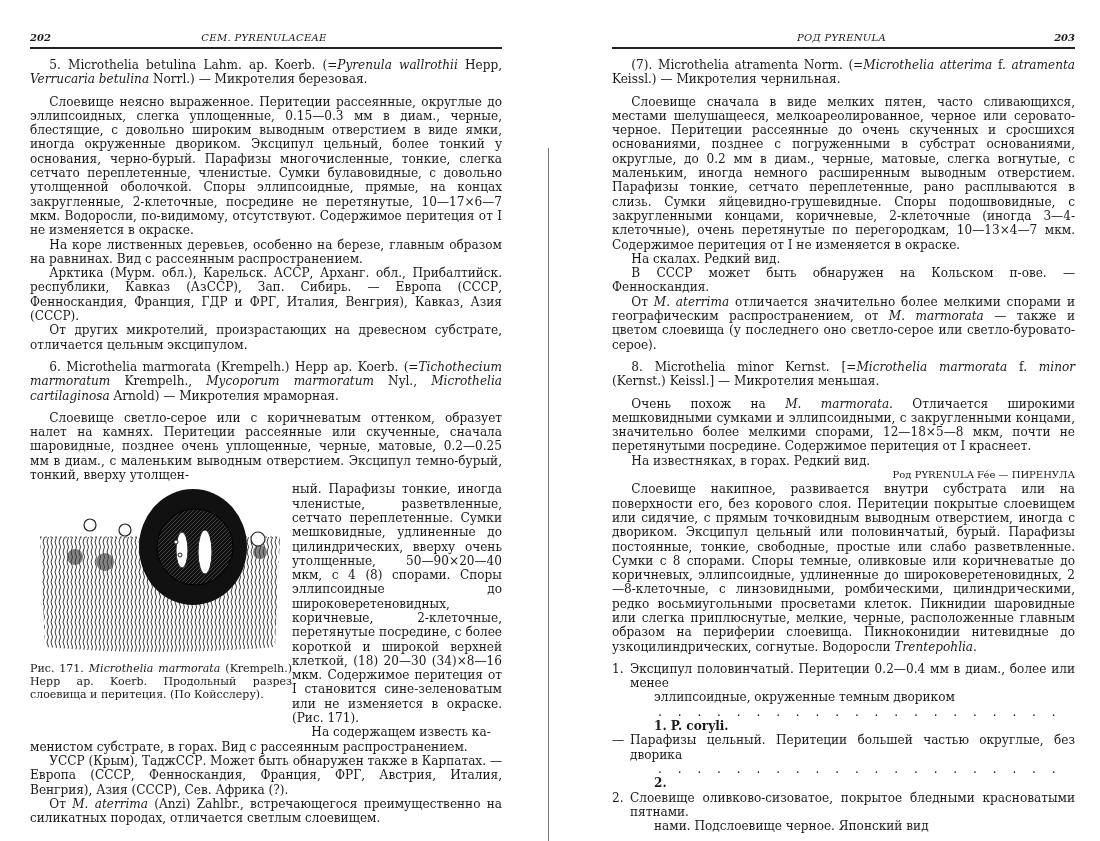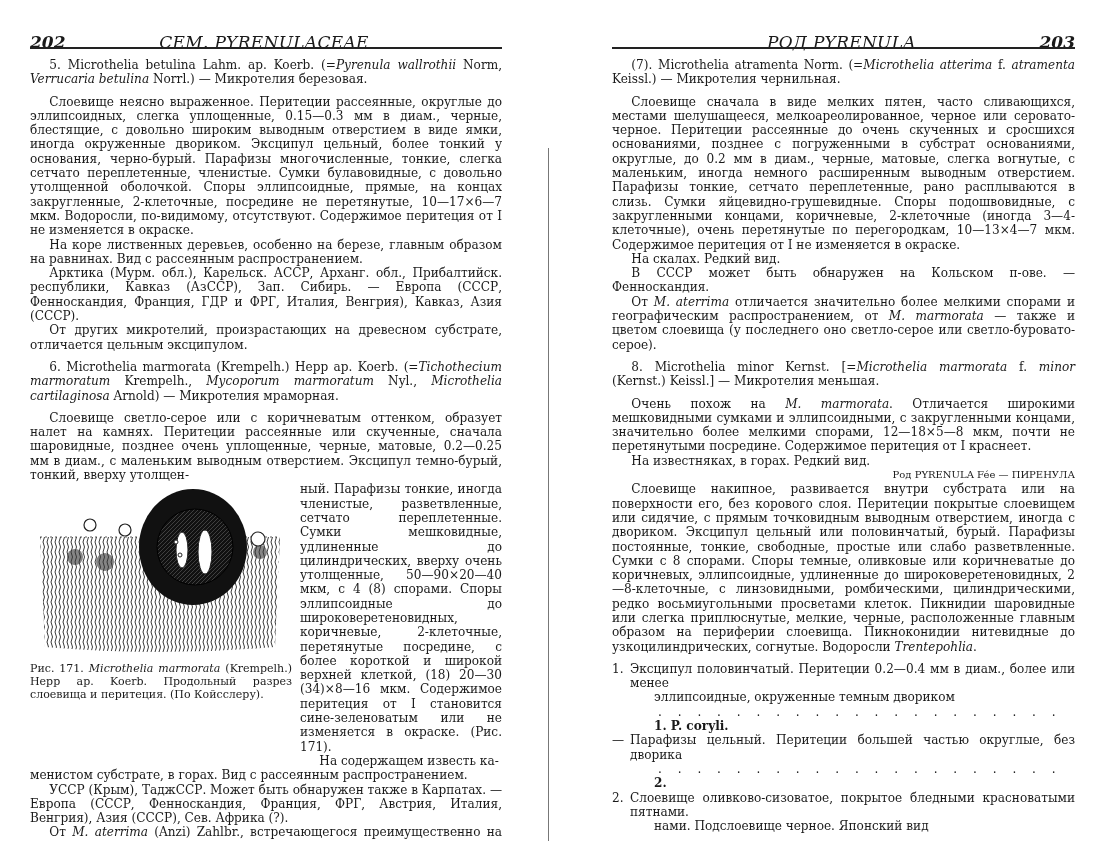--- a/index.html
+++ b/index.html
@@ -6,36 +6,36 @@
   body {
     width:1100px; height:841px; background:#ffffff; color:#1a1a1a;
     font-family:"DejaVu Serif", "Liberation Serif", serif;
     position:relative; overflow:hidden;
   }
   .page { position:absolute; top:0; height:841px; }
   .page.left { left:30px; width:472px; }
   .page.right { left:612px; width:463px; }
   .gutter { position:absolute; left:548px; top:148px; width:1px; height:693px; background:#777; }
 
-  .runhead { position:absolute; top:32px; left:0; right:0; height:14px; font-size:17px; font-style:italic; }
+  .runhead { position:absolute; top:32px; left:0; right:0; height:14px; font-size:10px; font-style:italic; }
   .runhead .pg { position:absolute; top:0; font-style:italic; font-weight:bold; }
   .left .runhead .pg { left:0; }
   .right .runhead .pg { right:0; }
   .runhead .title { position:absolute; left:0; right:4px; text-align:center; letter-spacing:0.3px; }
   .rule { position:absolute; top:47px; left:0; right:0; height:1.5px; background:#222; }
 
   .body { position:absolute; top:58px; left:0; right:0; font-size:12.1px; line-height:14.3px; text-align:justify; }
   .body p { margin:0; text-indent:1.6em; }
   .body p.head { margin-top:0; margin-bottom:8px; text-indent:1.6em; }
   .body p.gap { margin-top:8px; }
   b { font-weight:normal; }
   i { font-style:italic; }
 
   .figwrap { display:flex; margin-top:0; }
-  .figcol { width:262px; flex:none; margin-right:8px; }
+  .figcol { width:262px; flex:none; }
   .fig { width:262px; height:178px; display:block; }
   .figcap { font-size:11px; line-height:13px; text-align:justify; margin-top:2px; }
   .figtext { flex:1; text-align:justify; }
   .figtext p { text-indent:0; }
 
   .center-head { text-align:right; font-size:10px; margin:12px 0 10px 0; text-indent:0 !important; }
   .key { margin-top:8px; }
   .key .k { display:flex; font-size:12.1px; line-height:14.3px; }
   .key .num { width:14px; flex:none; }
   .key .txt { flex:1; text-align:justify; }
@@ -49,21 +49,21 @@
 <div class="gutter"></div>
 
 <div class="page left">
   <div class="runhead">
     <span class="pg">202</span>
     <span class="title">СЕМ. PYRENULACEAE</span>
   </div>
   <div class="rule"></div>
 
   <div class="body">
-    <p class="head"><span>5.</span> <b>Microthelia betulina</b> <span>Lahm. ap. Koerb. (=</span><i>Pyrenula wallrothii</i><span> Norm, </span><i>Verrucaria betulina</i><span> Norrl.) — </span><b>Микротелия березовая.</b></p>
+    <p class="head"><span>5.</span> <b>Microthelia betulina</b> <span>Lahm. ap. Koerb. (=</span><i>Pyrenula wallrothii</i><span> Hepp, </span><i>Verrucaria betulina</i><span> Norrl.) — </span><b>Микротелия березовая.</b></p>
     <p>Слоевище неясно выраженное. Перитеции рассеянные, округлые до эллипсоидных, слегка уплощенные, 0.15—0.3 мм в диам., черные, блестящие, с довольно широким выводным отверстием в виде ямки, иногда окруженные двориком. Эксципул цельный, более тонкий у основания, черно-бурый. Парафизы многочисленные, тонкие, слегка сетчато переплетенные, членистые. Сумки булавовидные, с довольно утолщенной оболочкой. Споры эллипсоидные, прямые, на концах закругленные, 2-клеточные, посредине не перетянутые, 10—17×6—7 мкм. Водоросли, по-видимому, отсутствуют. Содержимое перитеция от I не изменяется в окраске.</p>
     <p>На коре лиственных деревьев, особенно на березе, главным образом на равнинах. Вид с рассеянным распространением.</p>
     <p>Арктика (Мурм. обл.), Карельск. АССР, Арханг. обл., Прибалтийск. республики, Кавказ (АзССР), Зап. Сибирь. — Европа (СССР, Фенноскандия, Франция, ГДР и ФРГ, Италия, Венгрия), Кавказ, Азия (СССР).</p>
     <p>От других микротелий, произрастающих на древесном субстрате, отличается цельным эксципулом.</p>
 
     <p class="head gap"><span>6.</span> <b>Microthelia marmorata</b><span> (Krempelh.) Hepp ap. Koerb. (=</span><i>Tichothecium marmoratum</i><span> Krempelh., </span><i>Mycoporum marmoratum</i><span> Nyl., </span><i>Microthelia cartilaginosa</i><span> Arnold) — </span><b>Микротелия мраморная.</b></p>
     <p>Слоевище светло-серое или с коричневатым оттенком, образует налет на камнях. Перитеции рассеянные или скученные, сначала шаровидные, позднее очень уплощенные, черные, матовые, 0.2—0.25 мм в диам., с маленьким выводным отверстием. Эксципул темно-бурый, тонкий, вверху утолщен-</p>
 
     <div class="figwrap">
       <div class="figcol">

